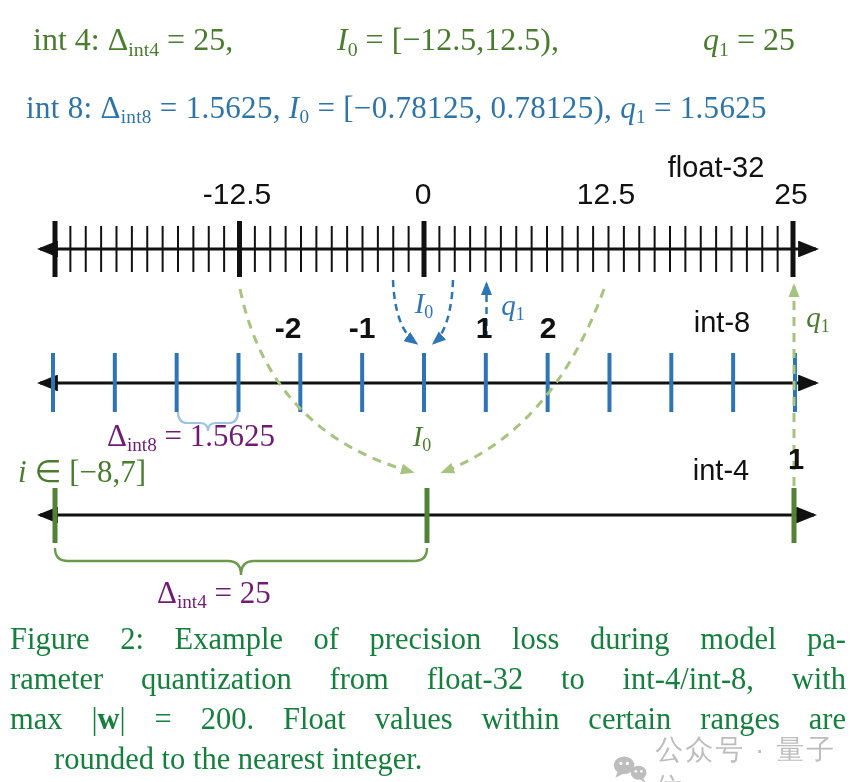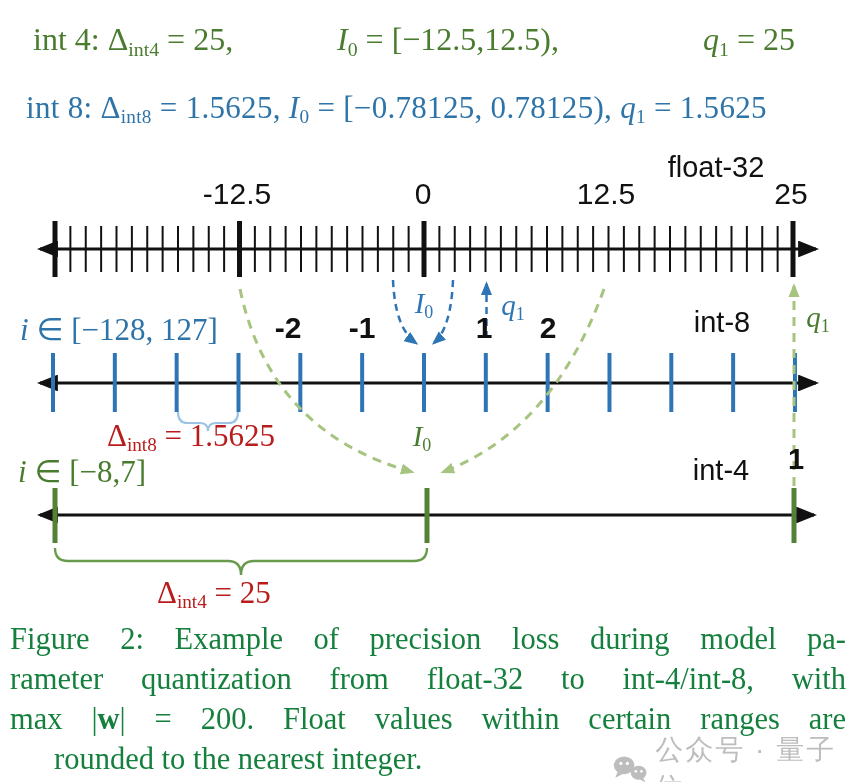--- a/index.html
+++ b/index.html
@@ -9,21 +9,21 @@
   .serif{font-family:"Liberation Serif",serif;}
   .green{color:#4a7c2f;}
   .blue{color:#2e74a8;}
   .ctr{transform:translateX(-50%);}
   .r-sub{font-size:0.62em;vertical-align:-0.28em;}
   .r-it{font-style:italic;}
   .r-b{font-weight:bold;}
   .f1{font-size:32px;}
   .f2{font-size:31px;letter-spacing:0.3px;}
   .math-lbl{font-size:29px;}
-  .delta-lbl{font-size:31px;color:#b91c1c;}
+  .delta-lbl{font-size:31px;color:#701a75;}
   .range-lbl{font-size:31px;}
   .axis-name{font-family:"Liberation Sans",sans-serif;font-size:29px;color:#111;}
   .axis-num{position:absolute;transform:translateX(-50%);white-space:nowrap;
             font-family:"Liberation Sans",sans-serif;line-height:1;}
   .axis-num.flt{font-size:30px;font-weight:400;color:#111;text-align:center;}
   .axis-num.i8{font-size:30px;font-weight:600;color:#111;}
   .axis-num.i4{font-size:29px;font-weight:600;color:#111;}
   .caption{position:absolute;left:10px;top:619px;width:836px;font-size:30.5px;line-height:40px;color:#15803d;}
   .cap-line{text-align:justify;text-align-last:justify;}
   .cap-line.last{text-align:justify;text-align-last:left;margin-left:44px;}
@@ -140,21 +140,20 @@
     <line x1="794" y1="486" x2="794" y2="286" stroke="#a6c47f" stroke-width="3" stroke-dasharray="9 7" marker-end="url(#mGreen)"></line>
   </svg>
 
   <div class="fx serif green f1" style="left:33px;top:22px;"><span class="">int 4: Δ</span><span class="r-sub">int4</span><span class=""> = 25,</span></div>
   <div class="fx serif green f1" style="left:337px;top:22px;"><span class="r-it">I</span><span class="r-sub">0</span><span class=""> = [−12.5,12.5),</span></div>
   <div class="fx serif green f1" style="left:703px;top:22px;"><span class="r-it">q</span><span class="r-sub">1</span><span class=""> = 25</span></div>
   <div class="fx serif blue f2" style="left:26px;top:91px;"><span class="">int 8: Δ</span><span class="r-sub">int8</span><span class=""> = 1.5625, </span><span class="r-it">I</span><span class="r-sub">0</span><span class=""> = [−0.78125, 0.78125), </span><span class="r-it">q</span><span class="r-sub">1</span><span class=""> = 1.5625</span></div>
 
   <div class="fx axis-name ctr" style="left:716px;top:151px;">float-32</div>
 
-  <div class="fx serif blue range-lbl" style="left:20px;top:313px;"><span class="r-it">i</span><span class=""> ∈ [−128, 127]</span></div>
   <div class="fx serif math-lbl ctr" style="left:424px;top:287px;color:#2e75b6;"><span class="r-it">I</span><span class="r-sub">0</span></div>
   <div class="fx serif math-lbl ctr" style="left:513px;top:289px;color:#2e75b6;"><span class="r-it">q</span><span class="r-sub">1</span></div>
   <div class="fx axis-name ctr" style="left:722px;top:306px;">int-8</div>
   <div class="fx serif math-lbl ctr green" style="left:818px;top:301px;"><span class="r-it">q</span><span class="r-sub">1</span></div>
   <div class="fx serif delta-lbl" style="left:107px;top:419px;"><span class="">Δ</span><span class="r-sub">int8</span><span class=""> = 1.5625</span></div>
 
   <div class="fx serif math-lbl ctr green" style="left:422px;top:420px;"><span class="r-it">I</span><span class="r-sub">0</span></div>
   <div class="fx serif green range-lbl" style="left:18px;top:455px;"><span class="r-it">i</span><span class=""> ∈ [−8,7]</span></div>
   <div class="fx axis-name ctr" style="left:721px;top:454px;">int-4</div>
   <div class="fx serif delta-lbl" style="left:157px;top:576px;"><span class="">Δ</span><span class="r-sub">int4</span><span class=""> = 25</span></div>

